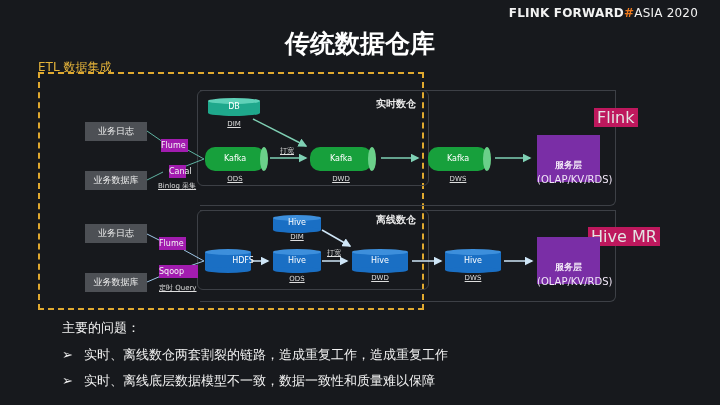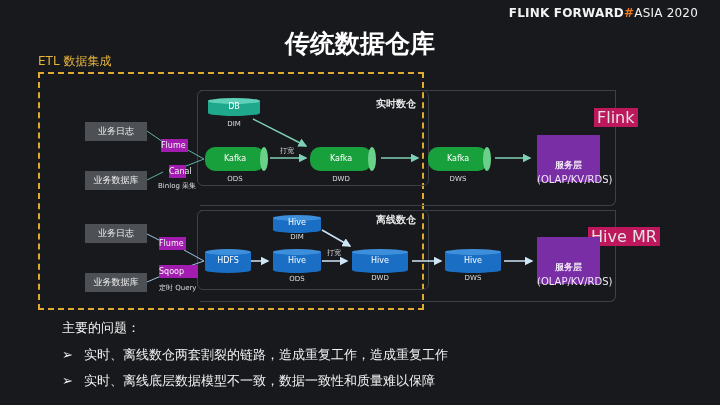--- a/index.html
+++ b/index.html
@@ -3,28 +3,28 @@
 <meta charset="utf-8">
 <style>
   html, body { margin:0; padding:0; }
   body { width:720px; height:405px; background:#17191d; position:relative; overflow:hidden;
          font-family:"DejaVu Sans","Liberation Sans",sans-serif; color:#fff; }
   .abs { position:absolute; }
   .brand { right:22px; top:6px; font-size:12px; font-weight:bold; letter-spacing:0.2px; color:#f2f2f2; }
   .brand .hash { color:#ee7a1e; }
   .brand .asia { font-weight:normal; }
   .title { left:0; width:720px; top:27px; text-align:center; font-size:25px; font-weight:bold; color:#fff; }
-  .etl-label { left:38px; top:53px; font-size:12px; color:#e6b43a;text-align:center; }
+  .etl-label { left:38px; top:59px; font-size:12px; color:#e6b43a;text-align:center; }
   .etl-box { left:38px; top:72px; width:386px; height:238px; border:2px dashed #e0a92f; box-sizing:border-box; }
   .group-box { border:1px solid #3d4046; border-radius:6px; box-sizing:border-box; }
   .group-label { font-size:10px; color:#e8e8e8; font-weight:bold; }
   .engine-label { font-size:16px; color:#e3e3e3; background:#be185d; padding:0 3px;margin-top:24px; }
   .src { background:#4d5055; color:#f0f0f0; font-size:9px; text-align:center; box-sizing:border-box; }
   .tool { background:#a21caf; color:#f4f4f4; font-size:8px; text-align:left; line-height:13px; }
-  .small { font-size:7px; color:#dedede; }
+  .small { font-size:7px; color:#dedede;text-decoration:underline; }
   .svc { background:#7a2ea6; color:#f0e6f6; text-align:center; box-sizing:border-box; padding-top:24px; }
   .svc .h { font-size:9px; font-weight:bold; }
   .svc .s { font-size:10px; margin-top:2px; }
   .bottom { left:62px; font-size:13px; color:#f2f2f2; }
   .bullet { left:62px; font-size:13px; color:#f2f2f2; }
   .bullet .arr { display:inline-block; width:22px; }
 </style>
 </head>
 <body>
 
@@ -146,21 +146,21 @@
 
 <div class="abs src" style="left:85px;top:224px;width:62px;height:19px;line-height:19px;">业务日志</div>
 <div class="abs src" style="left:85px;top:273px;width:62px;height:19px;line-height:19px;">业务数据库</div>
 <div class="abs tool" style="left:159px;top:237px;width:27px;height:13px;">Flume</div>
 <div class="abs tool" style="left:159px;top:265px;width:39px;height:13px;">Sqoop</div>
 <div class="abs small" style="left:159px;top:283px;">定时 Query</div>
 
 <div class="abs" style="left:273px;top:218px;width:48px;text-align:center;font-size:8px;">Hive</div>
 <div class="abs small" style="left:273px;top:233px;width:48px;text-align:center;">DIM</div>
 
-<div class="abs" style="left:205px;top:256px;width:46px;text-align:center;font-size:8px;">HDFS</div>
+<div class="abs" style="left:220px;top:256px;width:46px;text-align:center;font-size:8px;">HDFS</div>
 <div class="abs" style="left:273px;top:256px;width:48px;text-align:center;font-size:8px;">Hive</div>
 <div class="abs small" style="left:273px;top:275px;width:48px;text-align:center;">ODS</div>
 <div class="abs" style="left:352px;top:256px;width:56px;text-align:center;font-size:8px;">Hive</div>
 <div class="abs small" style="left:352px;top:274px;width:56px;text-align:center;">DWD</div>
 <div class="abs" style="left:445px;top:256px;width:56px;text-align:center;font-size:8px;">Hive</div>
 <div class="abs small" style="left:445px;top:274px;width:56px;text-align:center;">DWS</div>
 <div class="abs small" style="left:327px;top:248px;">打宽</div>
 
 <div class="abs svc" style="left:537px;top:237px;width:63px;height:47px;">
   <div class="h">服务层</div>

